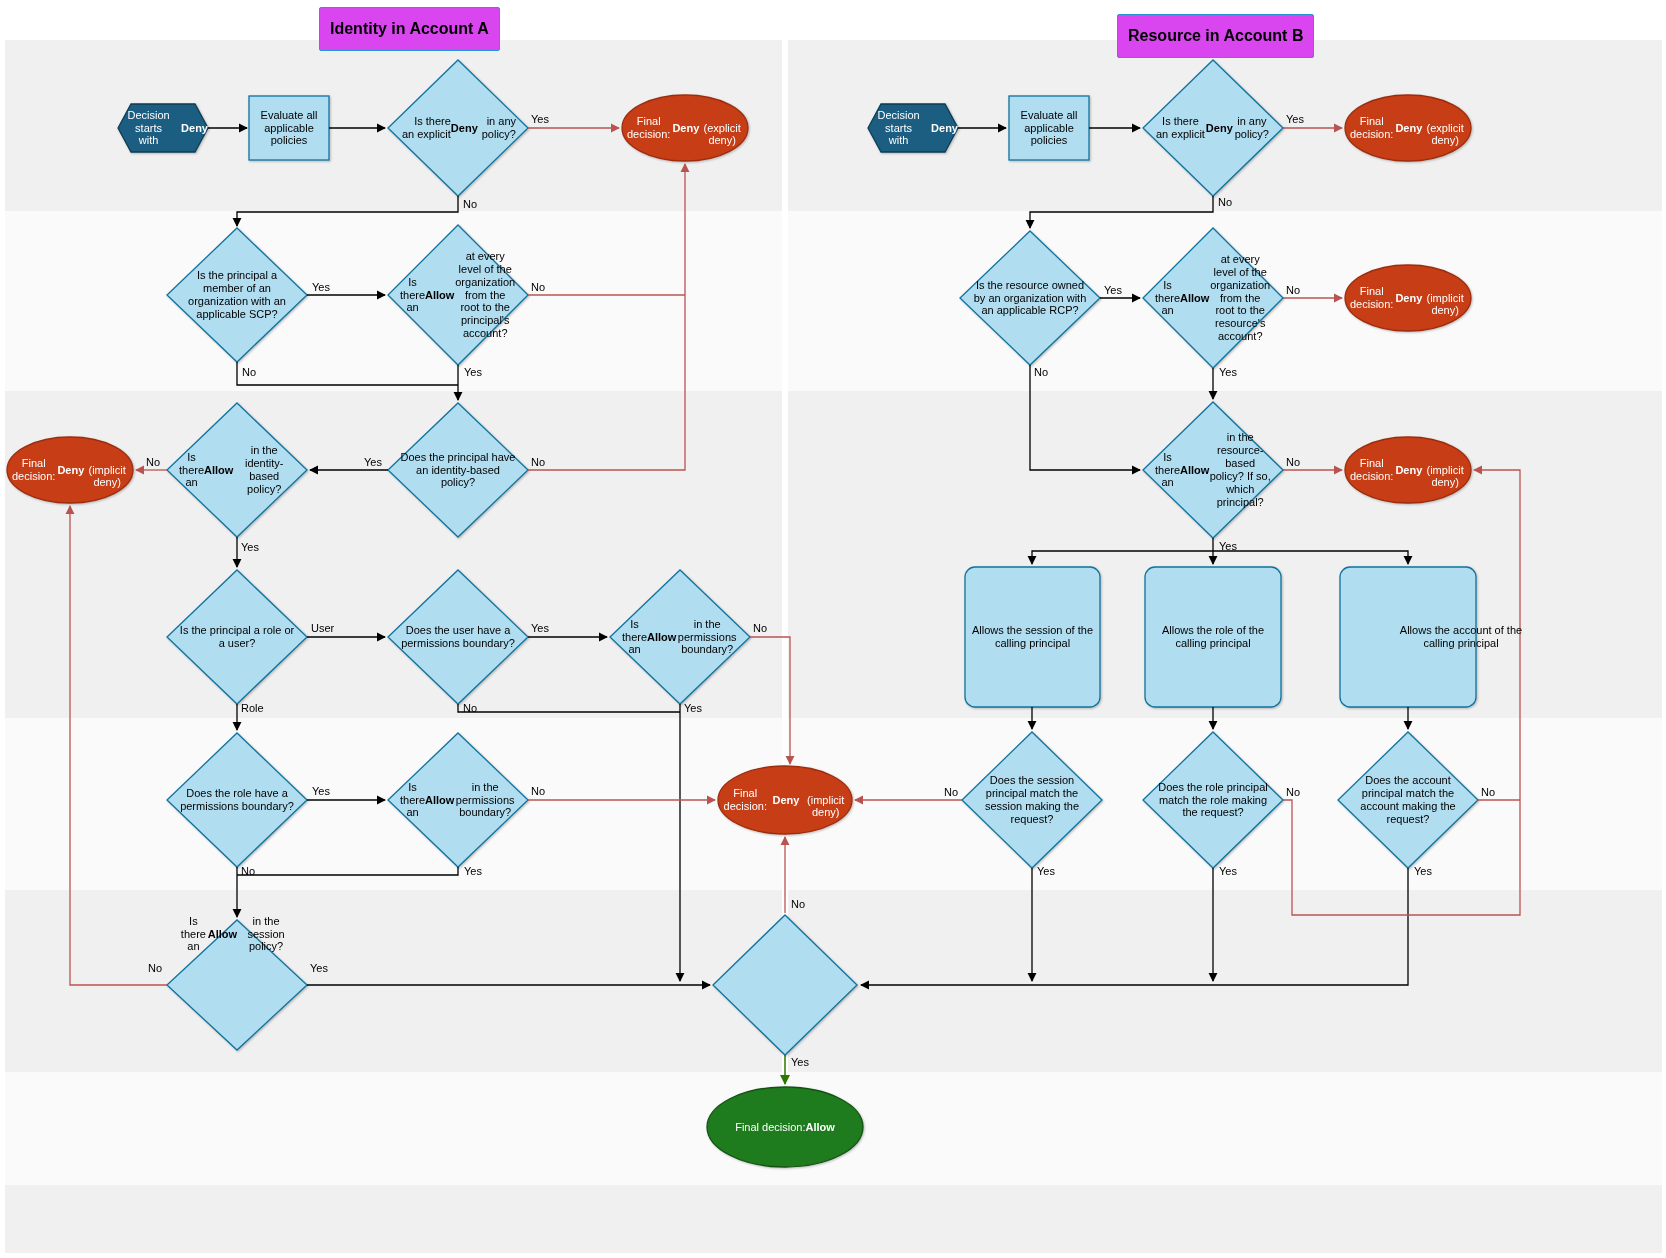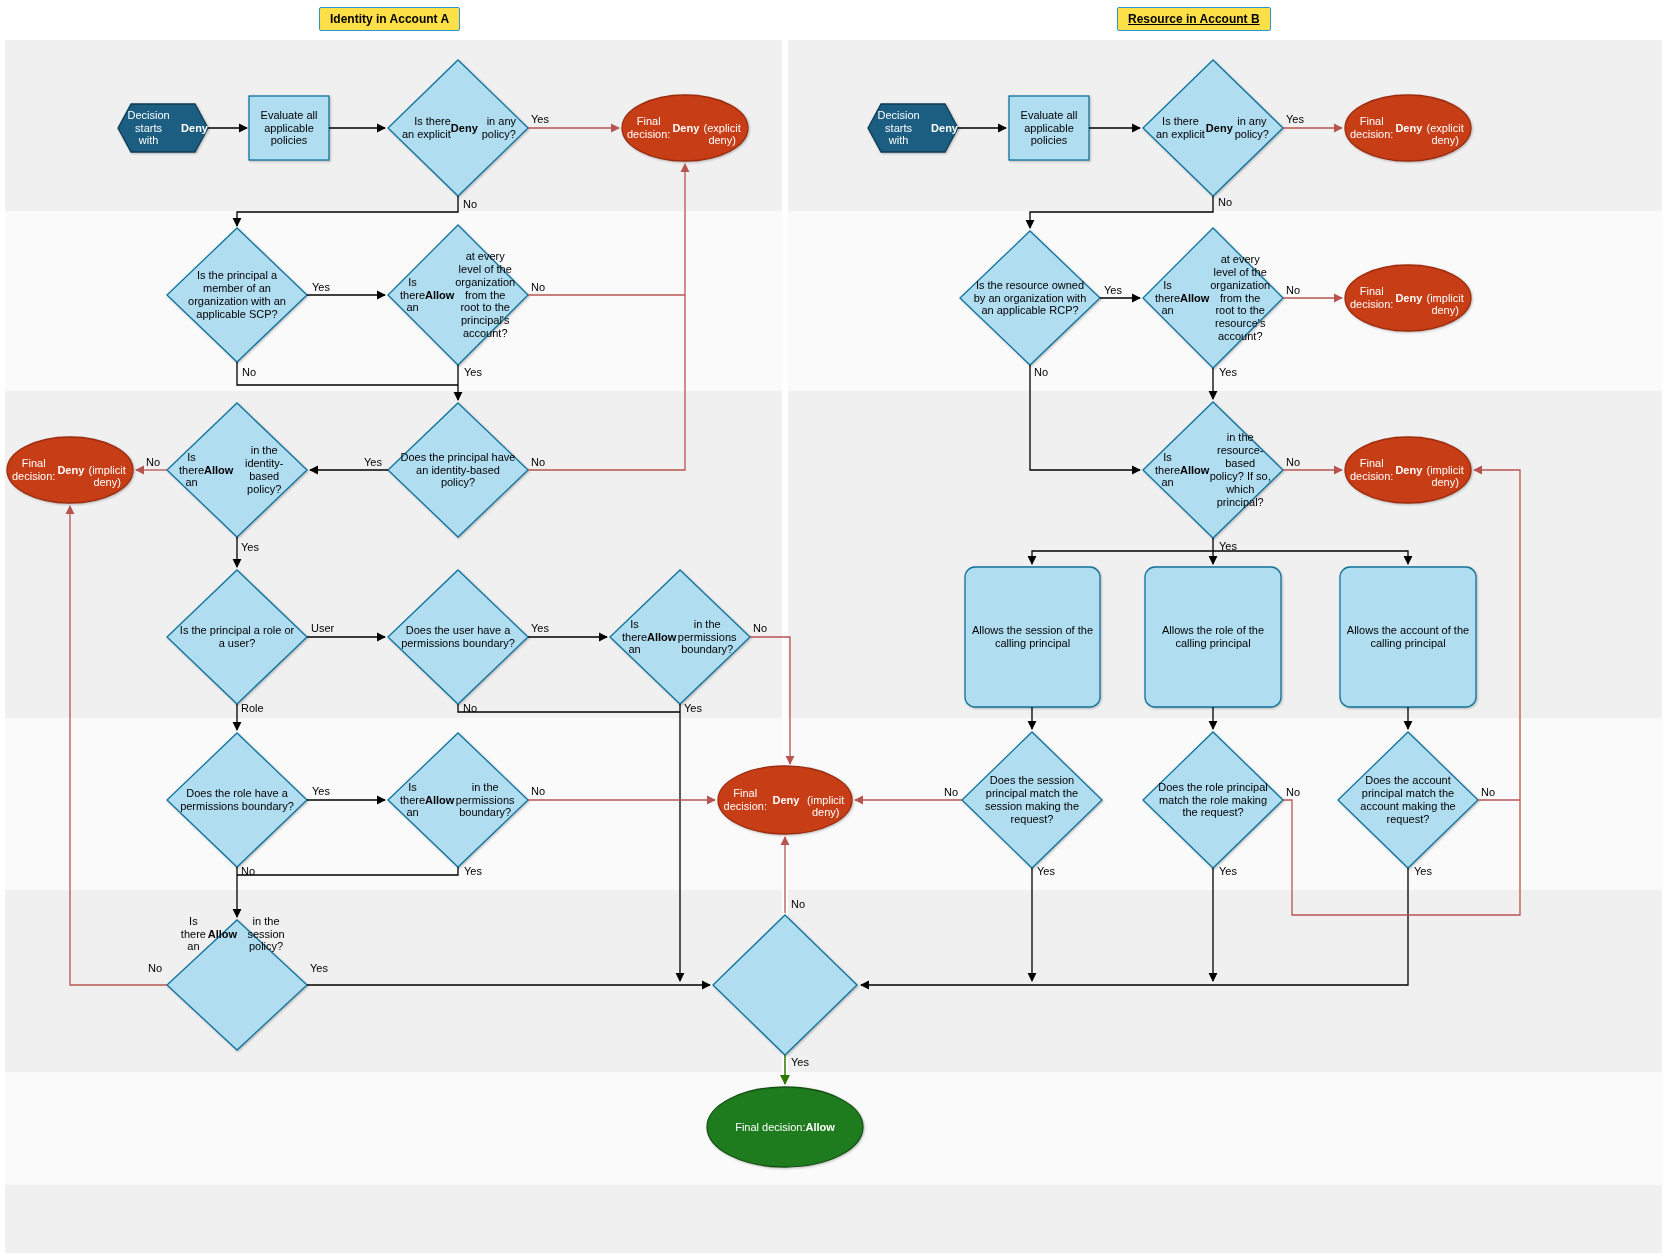--- a/index.html
+++ b/index.html
@@ -13,22 +13,22 @@
   .red{fill:#c73d16;stroke:#9c2c0d;stroke-width:1.3;}
   .green{fill:#1e7c1e;stroke:#145214;stroke-width:1.3;}
   .w{fill:none;stroke:#000000;stroke-width:1.3;}
   .wr{fill:none;stroke:#b85450;stroke-width:1.3;}
   .wg{fill:none;stroke:#2d7600;stroke-width:1.5;}
   #shapes{filter:drop-shadow(1px 1px 1px rgba(0,0,0,0.25));}
   .nt{position:absolute;display:flex;align-items:center;justify-content:center;
       text-align:center;font-size:11px;line-height:1.18;color:#000;}
   .wt{color:#fff;}
   .el{position:absolute;font-size:11px;color:#000;white-space:nowrap;}
-  .badge{position:absolute;background:#fde047;border:1px solid #2896d3;border-radius:2px;
-         padding:4px 10px;font-size:12px;font-weight:bold;color:#000;}
+  .badge{position:absolute;background:#d946ef;border:1px solid #2896d3;border-radius:2px;
+         padding:12px 10px;font-size:16px;font-weight:bold;color:#000;}
 </style>
 </head>
 <body>
 
 <div id="canvas">
 
   <div class="band tone-a" style="left:5px;top:40px;width:777px;height:171px;"></div>
   <div class="band tone-a" style="left:788px;top:40px;width:874px;height:171px;"></div>
   <div class="band tone-b" style="left:5px;top:211px;width:777px;height:180px;"></div>
   <div class="band tone-b" style="left:788px;top:211px;width:874px;height:180px;"></div>
@@ -142,21 +142,21 @@
       <polyline class="wr" points="1283,470 1342,470" marker-end="url(#mr)"></polyline>
       <polyline class="wr" points="962,800 855,800" marker-end="url(#mr)"></polyline>
       <polyline class="wr" points="1283,800 1292,800 1292,915 1520,915 1520,470 1474,470" marker-end="url(#mr)"></polyline>
       <polyline class="wr" points="1478,800 1520,800"></polyline>
 
       <polyline class="wg" points="785,1055 785,1084" marker-end="url(#mg)"></polyline>
     </g>
   </svg>
 
   <div class="badge" style="left:319px;top:7px;">Identity in Account A</div>
-  <div class="badge" style="left:1117px;top:7px;text-decoration:underline;">Resource in Account B</div>
+  <div class="badge" style="left:1117px;top:14px;">Resource in Account B</div>
 
   <div class="nt wt" style="left:116px;top:102px;width:92px;height:52px;">Decision starts<br>with <b>Deny</b></div>
   <div class="nt" style="left:251px;top:98px;width:76px;height:60px;">Evaluate all applicable policies</div>
   <div class="nt" style="left:400px;top:80px;width:116px;height:96px;text-align:right;">Is there an explicit <b>Deny</b> in any policy?</div>
   <div class="nt wt" style="left:625px;top:101px;width:120px;height:54px;">Final decision:<br><b>Deny</b><br>(explicit deny)</div>
   <div class="nt" style="left:179px;top:247px;width:116px;height:96px;">Is the principal a member of an organization with an applicable SCP?</div>
   <div class="nt" style="left:400px;top:240px;width:116px;height:110px;">Is there an <b>Allow</b> at every level of the organization from the root to the principal's account?</div>
   <div class="nt wt" style="left:10px;top:443px;width:120px;height:54px;">Final decision:<br><b>Deny</b><br>(implicit deny)</div>
   <div class="nt" style="left:179px;top:422px;width:116px;height:96px;">Is there an <b>Allow</b> in the identity-based policy?</div>
   <div class="nt" style="left:400px;top:422px;width:116px;height:96px;">Does the principal have an identity-based policy?</div>
@@ -173,21 +173,21 @@
   <div class="nt" style="left:1011px;top:98px;width:76px;height:60px;">Evaluate all applicable policies</div>
   <div class="nt" style="left:1155px;top:80px;width:116px;height:96px;">Is there an explicit <b>Deny</b> in any policy?</div>
   <div class="nt wt" style="left:1348px;top:101px;width:120px;height:54px;">Final decision:<br><b>Deny</b><br>(explicit deny)</div>
   <div class="nt" style="left:972px;top:250px;width:116px;height:96px;">Is the resource owned by an organization with an applicable RCP?</div>
   <div class="nt" style="left:1155px;top:243px;width:116px;height:110px;">Is there an <b>Allow</b> at every level of the organization from the root to the resource's account?</div>
   <div class="nt wt" style="left:1348px;top:271px;width:120px;height:54px;">Final decision:<br><b>Deny</b><br>(implicit deny)</div>
   <div class="nt" style="left:1155px;top:422px;width:116px;height:96px;">Is there an <b>Allow</b> in the resource-based policy? If so, which principal?</div>
   <div class="nt wt" style="left:1348px;top:443px;width:120px;height:54px;">Final decision:<br><b>Deny</b><br>(implicit deny)</div>
   <div class="nt" style="left:1150px;top:572px;width:126px;height:130px;">Allows the role of the calling principal</div>
   <div class="nt" style="left:970px;top:572px;width:125px;height:130px;">Allows the session of the calling principal</div>
-  <div class="nt" style="left:1345px;top:572px;width:126px;height:130px;">Allows the account of the calling principal</div>
+  <div class="nt" style="left:1398px;top:572px;width:126px;height:130px;">Allows the account of the calling principal</div>
   <div class="nt" style="left:974px;top:744px;width:116px;height:112px;">Does the session principal match the session making the request?</div>
   <div class="nt" style="left:1155px;top:744px;width:116px;height:112px;">Does the role principal match the role making the request?</div>
   <div class="nt" style="left:1350px;top:744px;width:116px;height:112px;">Does the account principal match the account making the request?</div>
 
   <span class="el" style="left:531px;top:113px;">Yes</span>
   <span class="el" style="left:463px;top:198px;">No</span>
   <span class="el" style="left:312px;top:281px;">Yes</span>
   <span class="el" style="left:242px;top:366px;">No</span>
   <span class="el" style="left:531px;top:281px;">No</span>
   <span class="el" style="left:464px;top:366px;">Yes</span>

